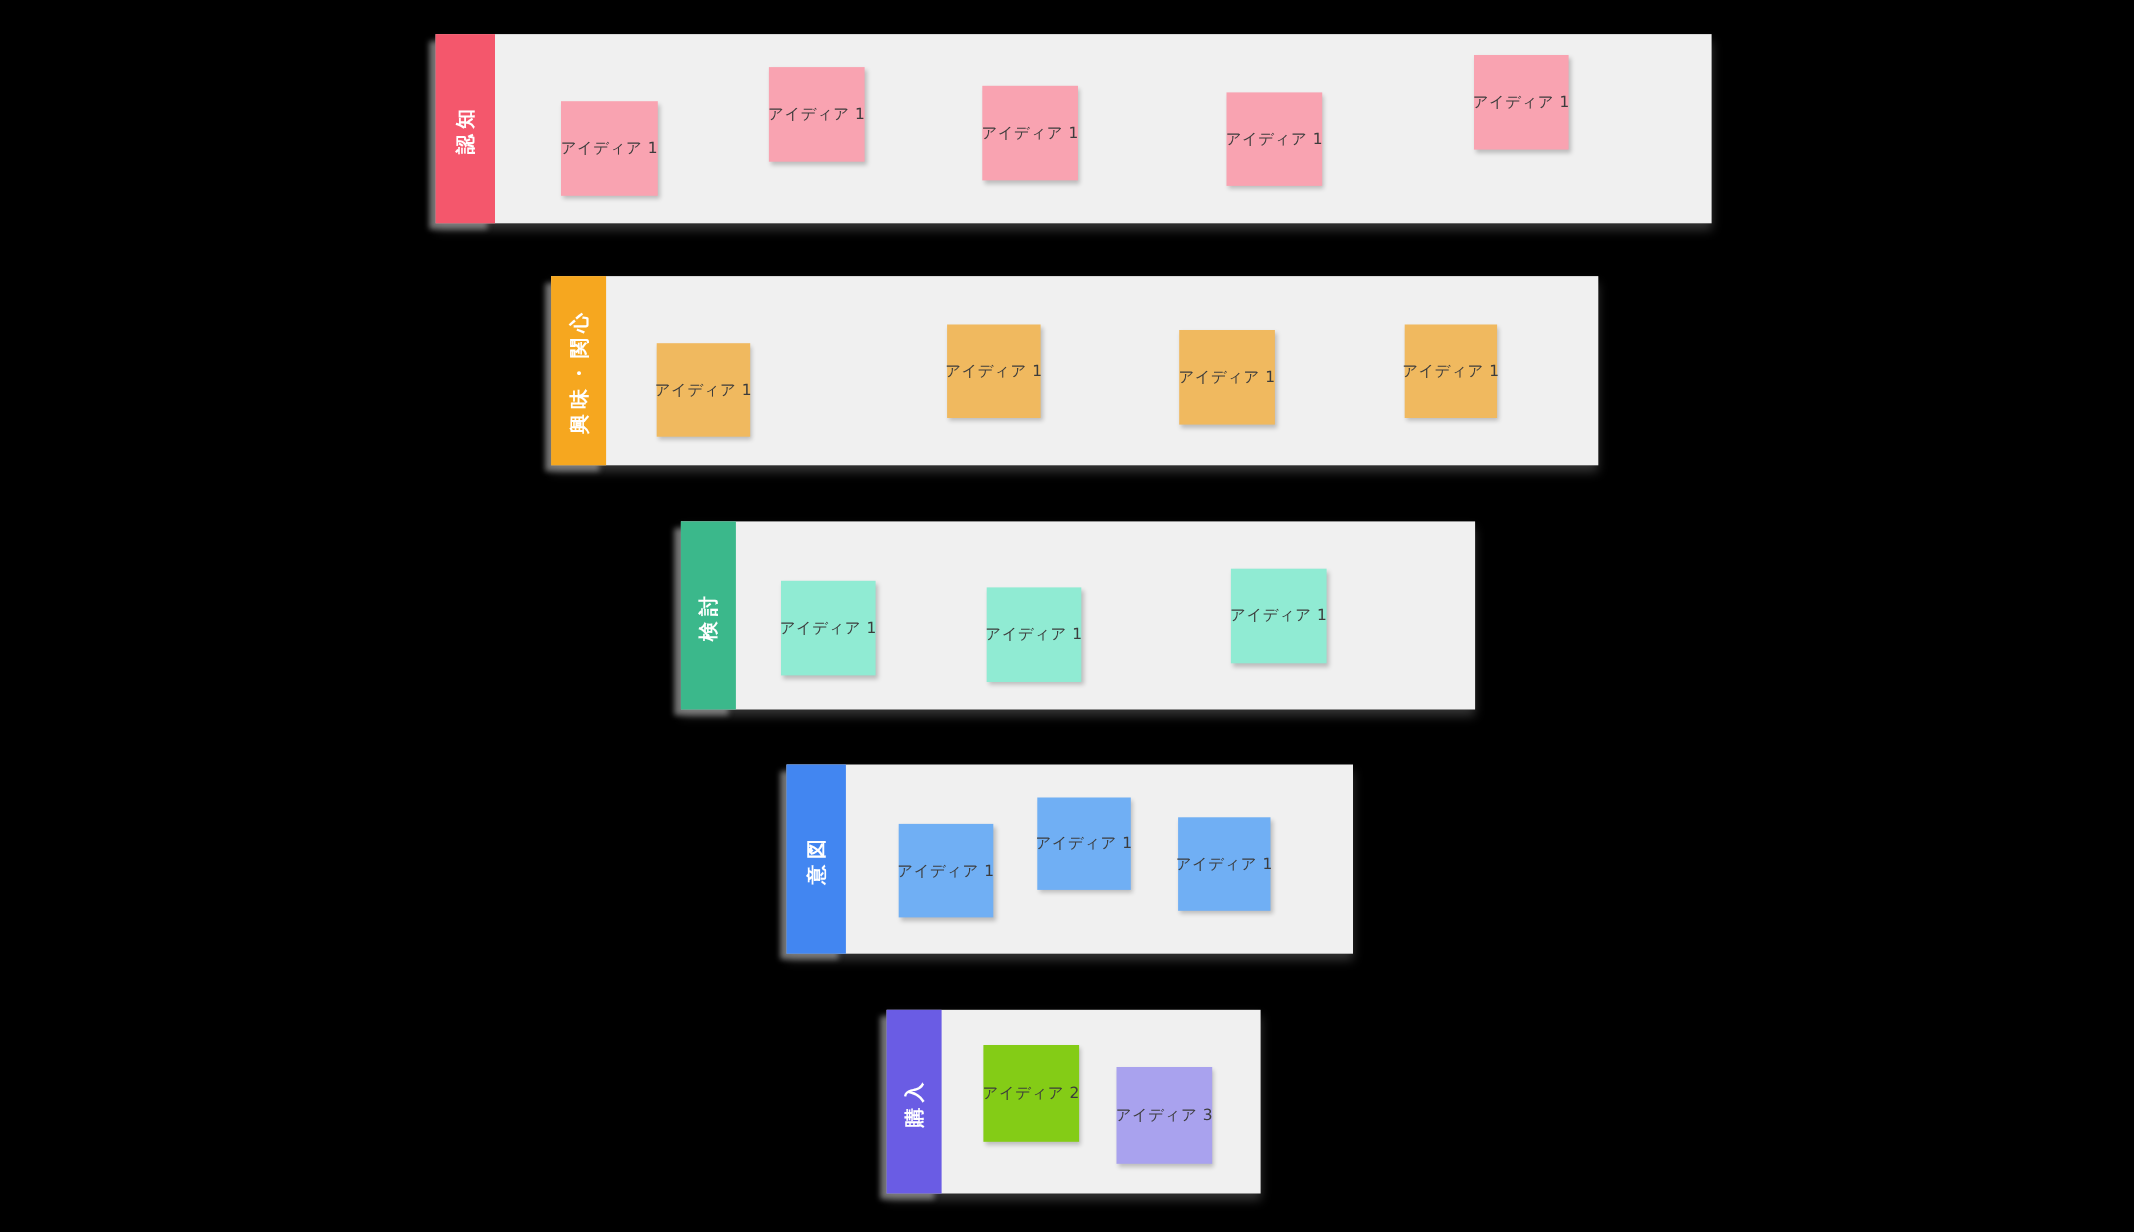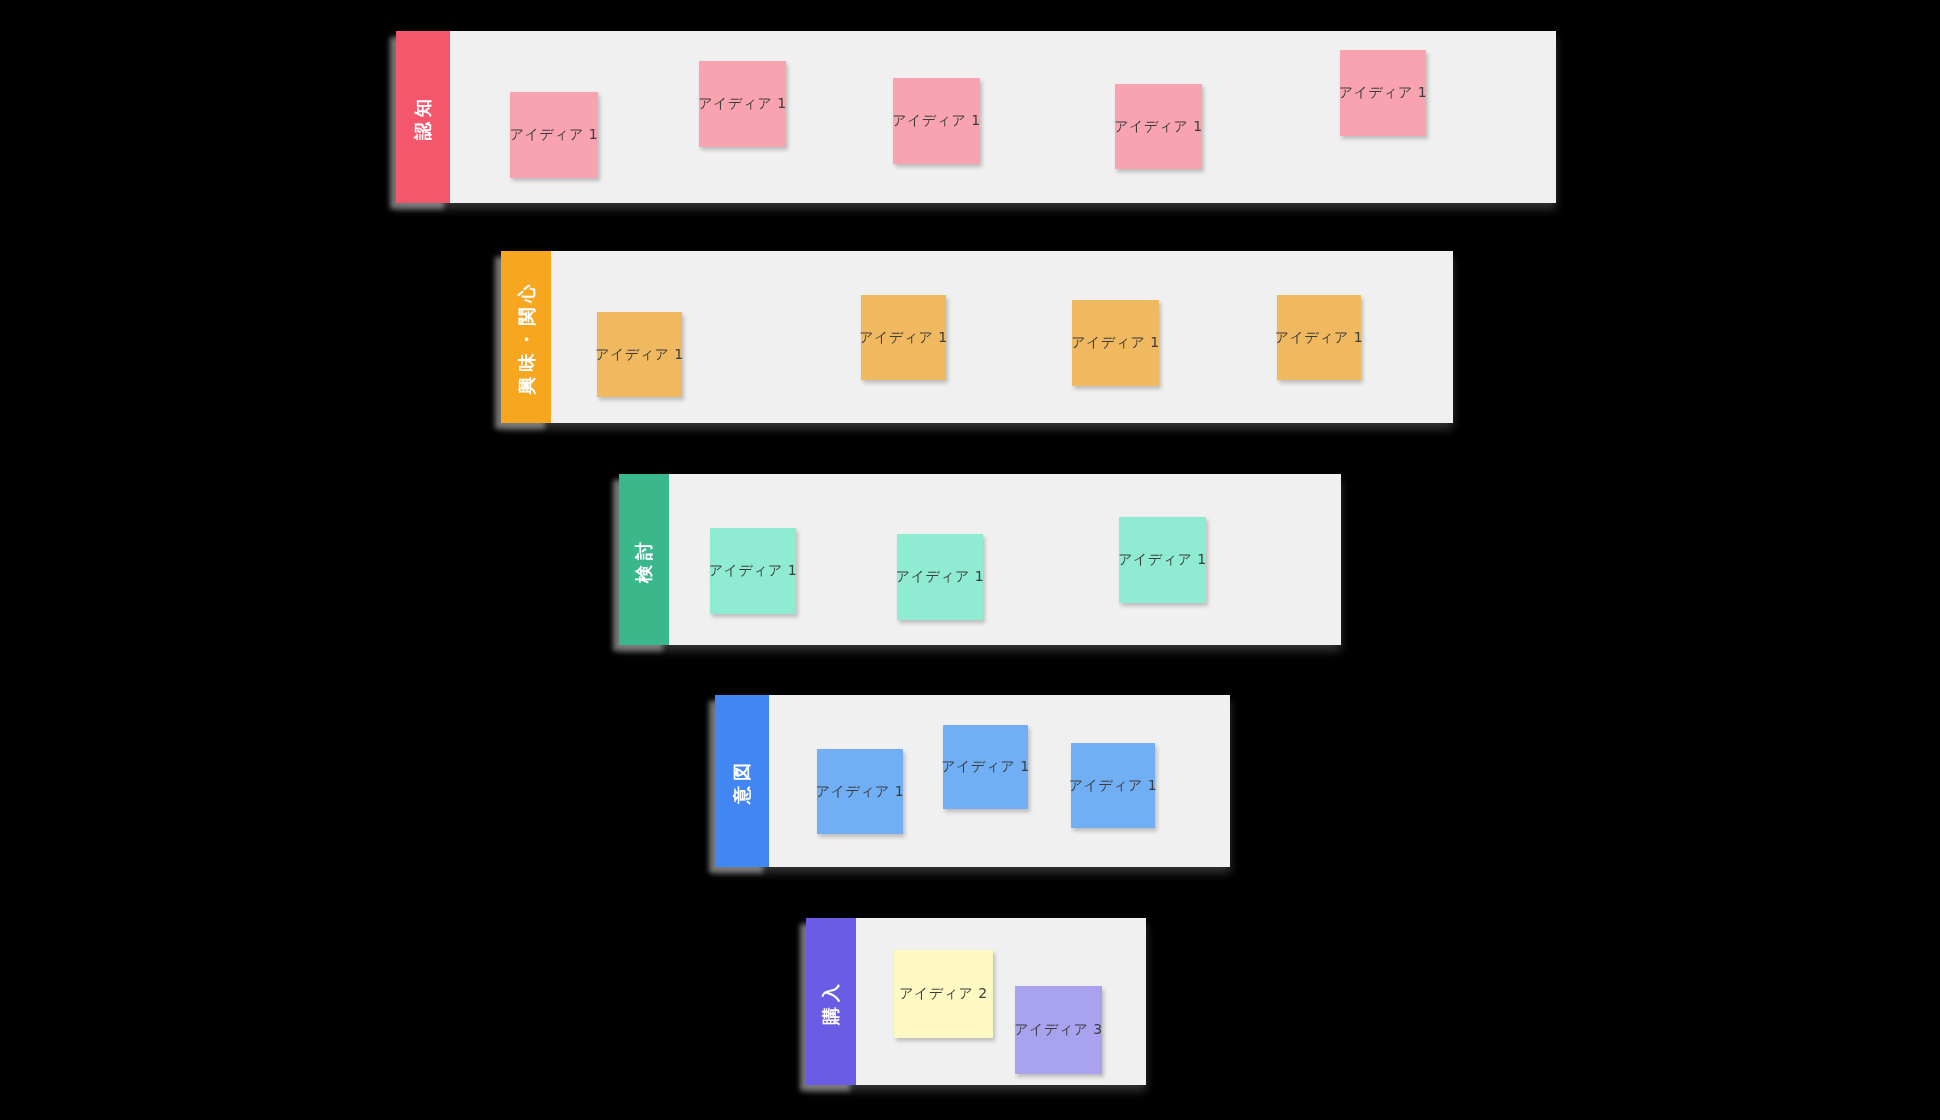--- a/index.html
+++ b/index.html
@@ -104,20 +104,20 @@
     <span class="note-text" style="color: rgb(60, 60, 60);">アイディア 1</span>
   </div>
       <div class="note" style="left: 356px; top: 48px; width: 84px; height: 85px; background: rgb(112, 175, 244);">
     <span class="note-text" style="color: rgb(60, 60, 60);">アイディア 1</span>
   </div>
     </section>
     <section class="lane" style="left: 806px; top: 918px; width: 340px; height: 167px; background: rgb(240, 240, 240);">
     <div class="lane-bar" style="width: 50px; background: rgb(106, 92, 228);">
       <span class="lane-label" style="color: rgb(255, 255, 255);">購入</span>
     </div>
-  <div class="note" style="left: 88px; top: 32px; width: 99px; height: 88px; background: #fef9c3;">
+  <div class="note" style="left: 88px; top: 32px; width: 87px; height: 88px; background: #84cc16;">
     <span class="note-text" style="color: rgb(60, 60, 60);">アイディア 2</span>
   </div>
-      <div class="note" style="left: 209px; top: 68px; width: 87px; height: 88px; background: rgb(169, 162, 238);">
+      <div class="note" style="left: 209px; top: 52px; width: 87px; height: 88px; background: rgb(169, 162, 238);">
     <span class="note-text" style="color: rgb(60, 60, 60);">アイディア 3</span>
   </div>
     </section>
   </div>
 
 </body></html>

